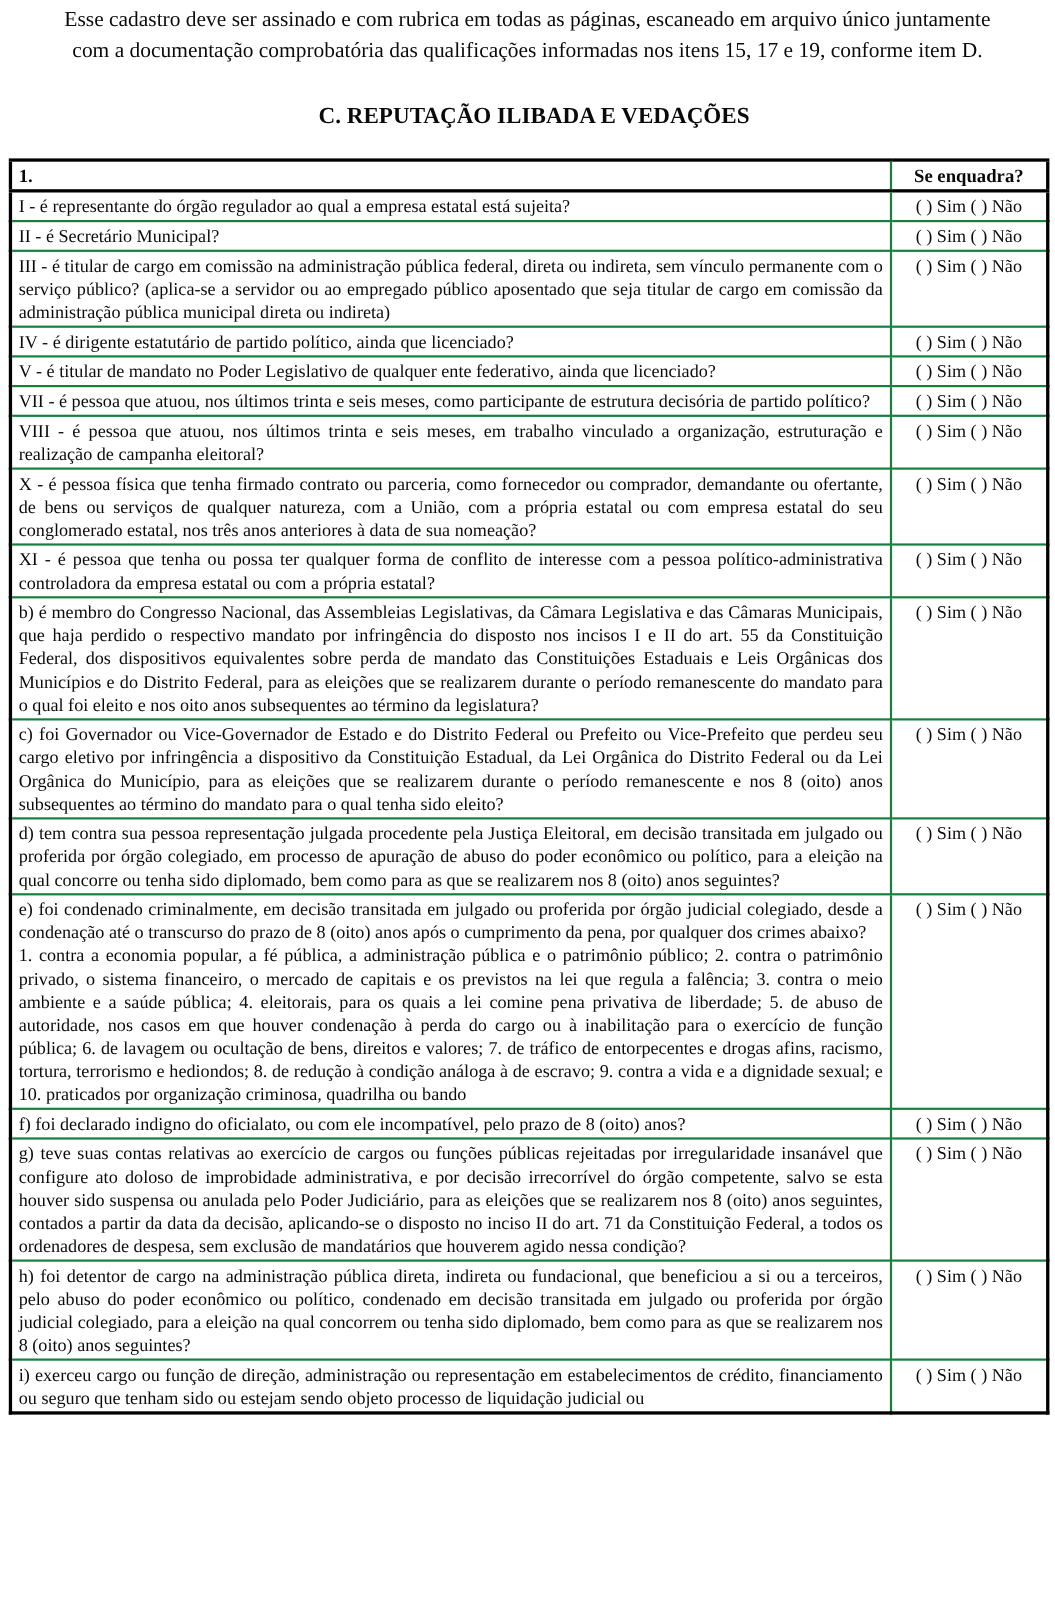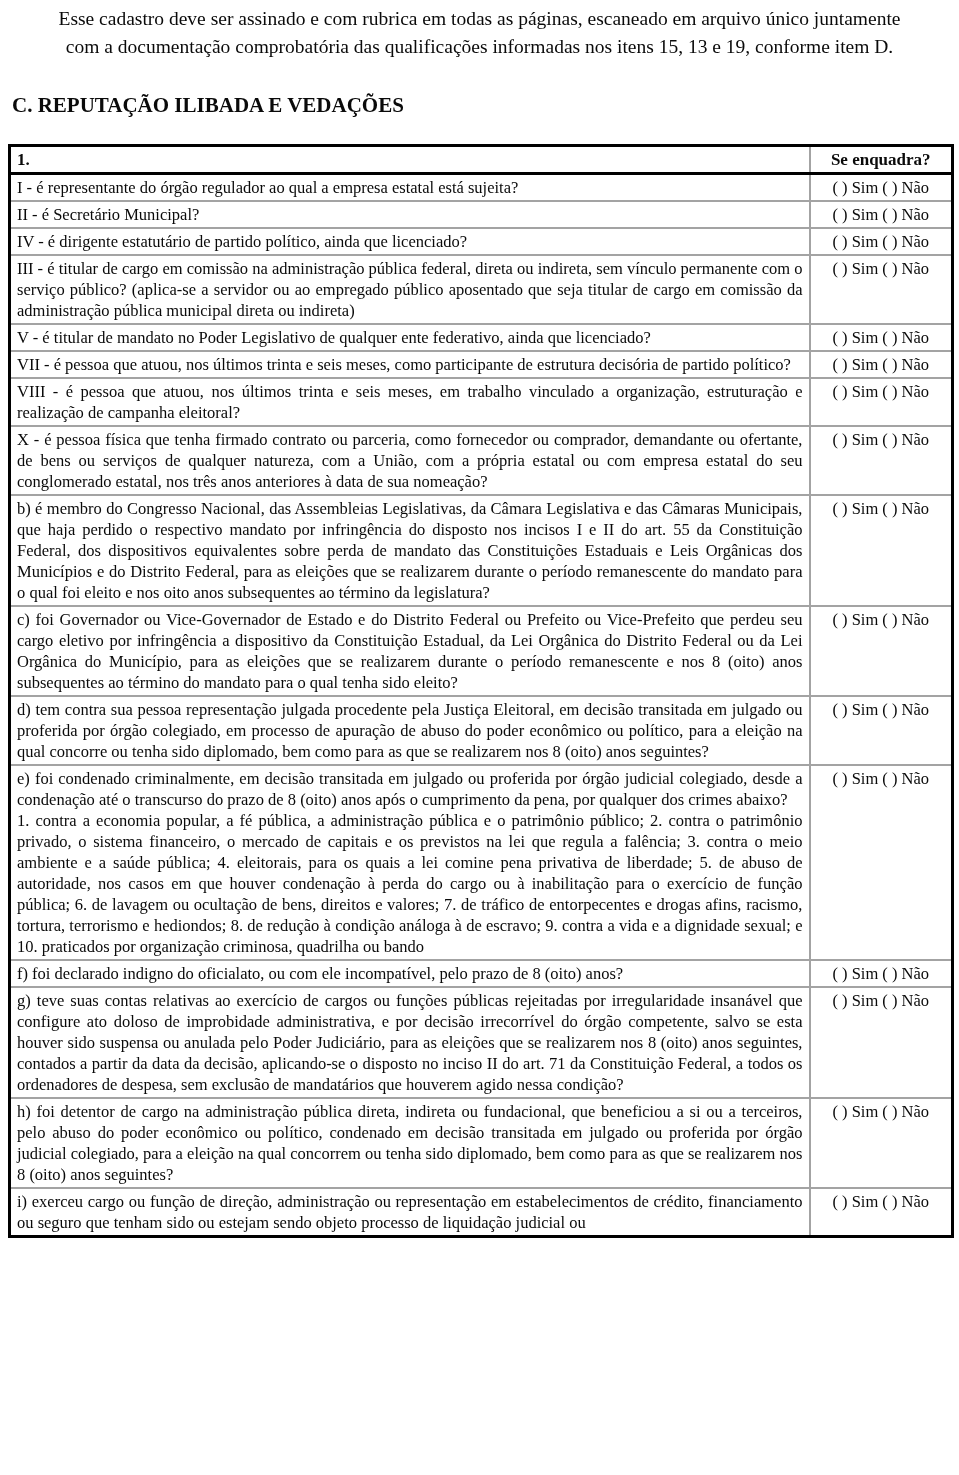--- a/index.html
+++ b/index.html
@@ -24,32 +24,33 @@
     text-align: center;
     font-size: 19.5px;
     line-height: 28px;
   }
   .intro b { font-weight: 400; }
   .heading {
     margin: 32px 0 0 12px;
     font-size: 21px;
     font-weight: 700;
     font-family: "Liberation Serif", "DejaVu Serif", serif;
+    text-align: center;
   }
   table.form-table {
     border-collapse: collapse;
     table-layout: fixed;
     width: 943px;
     margin: 26px 0 0 8px;
     border: 3px solid #000;
   }
   col.c-q { width: 800px; }
   col.c-a { width: 143px; }
   td {
-    border: 2px solid #a3a3a3;
+    border: 2px solid #15803d;
     vertical-align: top;
     font-size: 16.5px;
     line-height: 21px;
     padding: 2px 6px;
   }
   td.q {
     text-align: justify;
     white-space: pre-line;
   }
   td.a {
@@ -65,21 +66,21 @@
     white-space: normal;
     text-align: left;
   }
   tr.section-header td.a { text-align: center; }
 </style>
 </head>
 <body>
 
 <div class="page">
 
-  <p class="intro"><span>Esse cadastro deve ser assinado e com rubrica em todas as páginas, escaneado em arquivo único juntamente com a documentação comprobatória das </span><b>qualificações</b><span> informadas nos itens 15, 13 e 19, conforme item D.</span></p>
+  <p class="intro"><span>Esse cadastro deve ser assinado e com rubrica em todas as páginas, escaneado em arquivo único juntamente com a documentação comprobatória das </span><b>qualificações</b><span> informadas nos itens 15, 17 e 19, conforme item D.</span></p>
 
   <div class="heading">C. REPUTAÇÃO ILIBADA E VEDAÇÕES</div>
 
   <table class="form-table">
     <colgroup>
       <col class="c-q">
       <col class="c-a">
     </colgroup>
     <tbody id="table-body">
         <tr class="section-header">
@@ -88,41 +89,45 @@
         </tr>
         <tr>
           <td class="q">I - é representante do órgão regulador ao qual a empresa estatal está sujeita?</td>
           <td class="a">( ) Sim ( ) Não</td>
         </tr>
         <tr>
           <td class="q">II - é Secretário Municipal?</td>
           <td class="a">( ) Sim ( ) Não</td>
         </tr>
         <tr>
-          <td class="q">IV - é dirigente estatutário de partido político, ainda que licenciado?</td>
+          <td class="q">III - é titular de cargo em comissão na administração pública federal, direta ou indireta, sem vínculo permanente com o serviço público? (aplica-se a servidor ou ao empregado público aposentado que seja titular de cargo em comissão da administração pública municipal direta ou indireta)</td>
           <td class="a">( ) Sim ( ) Não</td>
         </tr>
         <tr>
-          <td class="q">III - é titular de cargo em comissão na administração pública federal, direta ou indireta, sem vínculo permanente com o serviço público? (aplica-se a servidor ou ao empregado público aposentado que seja titular de cargo em comissão da administração pública municipal direta ou indireta)</td>
+          <td class="q">IV - é dirigente estatutário de partido político, ainda que licenciado?</td>
           <td class="a">( ) Sim ( ) Não</td>
         </tr>
         <tr>
           <td class="q">V - é titular de mandato no Poder Legislativo de qualquer ente federativo, ainda que licenciado?</td>
           <td class="a">( ) Sim ( ) Não</td>
         </tr>
         <tr>
           <td class="q">VII - é pessoa que atuou, nos últimos trinta e seis meses, como participante de estrutura decisória de partido político?</td>
           <td class="a">( ) Sim ( ) Não</td>
         </tr>
         <tr>
           <td class="q">VIII - é pessoa que atuou, nos últimos trinta e seis meses, em trabalho vinculado a organização, estruturação e realização de campanha eleitoral?</td>
           <td class="a">( ) Sim ( ) Não</td>
         </tr>
         <tr>
           <td class="q">X - é pessoa física que tenha firmado contrato ou parceria, como fornecedor ou comprador, demandante ou ofertante, de bens ou serviços de qualquer natureza, com a União, com a própria estatal ou com empresa estatal do seu conglomerado estatal, nos três anos anteriores à data de sua nomeação?</td>
+          <td class="a">( ) Sim ( ) Não</td>
+        </tr>
+        <tr>
+          <td class="q">XI - é pessoa que tenha ou possa ter qualquer forma de conflito de interesse com a pessoa político-administrativa controladora da empresa estatal ou com a própria estatal?</td>
           <td class="a">( ) Sim ( ) Não</td>
         </tr>
         <tr>
           <td class="q">b) é membro do Congresso Nacional, das Assembleias Legislativas, da Câmara Legislativa e das Câmaras Municipais, que haja perdido o respectivo mandato por infringência do disposto nos incisos I e II do art. 55 da Constituição Federal, dos dispositivos equivalentes sobre perda de mandato das Constituições Estaduais e Leis Orgânicas dos Municípios e do Distrito Federal, para as eleições que se realizarem durante o período remanescente do mandato para o qual foi eleito e nos oito anos subsequentes ao término da legislatura?</td>
           <td class="a">( ) Sim ( ) Não</td>
         </tr>
         <tr>
           <td class="q">c) foi Governador ou Vice-Governador de Estado e do Distrito Federal ou Prefeito ou Vice-Prefeito que perdeu seu cargo eletivo por infringência a dispositivo da Constituição Estadual, da Lei Orgânica do Distrito Federal ou da Lei Orgânica do Município, para as eleições que se realizarem durante o período remanescente e nos 8 (oito) anos subsequentes ao término do mandato para o qual tenha sido eleito?</td>
           <td class="a">( ) Sim ( ) Não</td>
         </tr>

